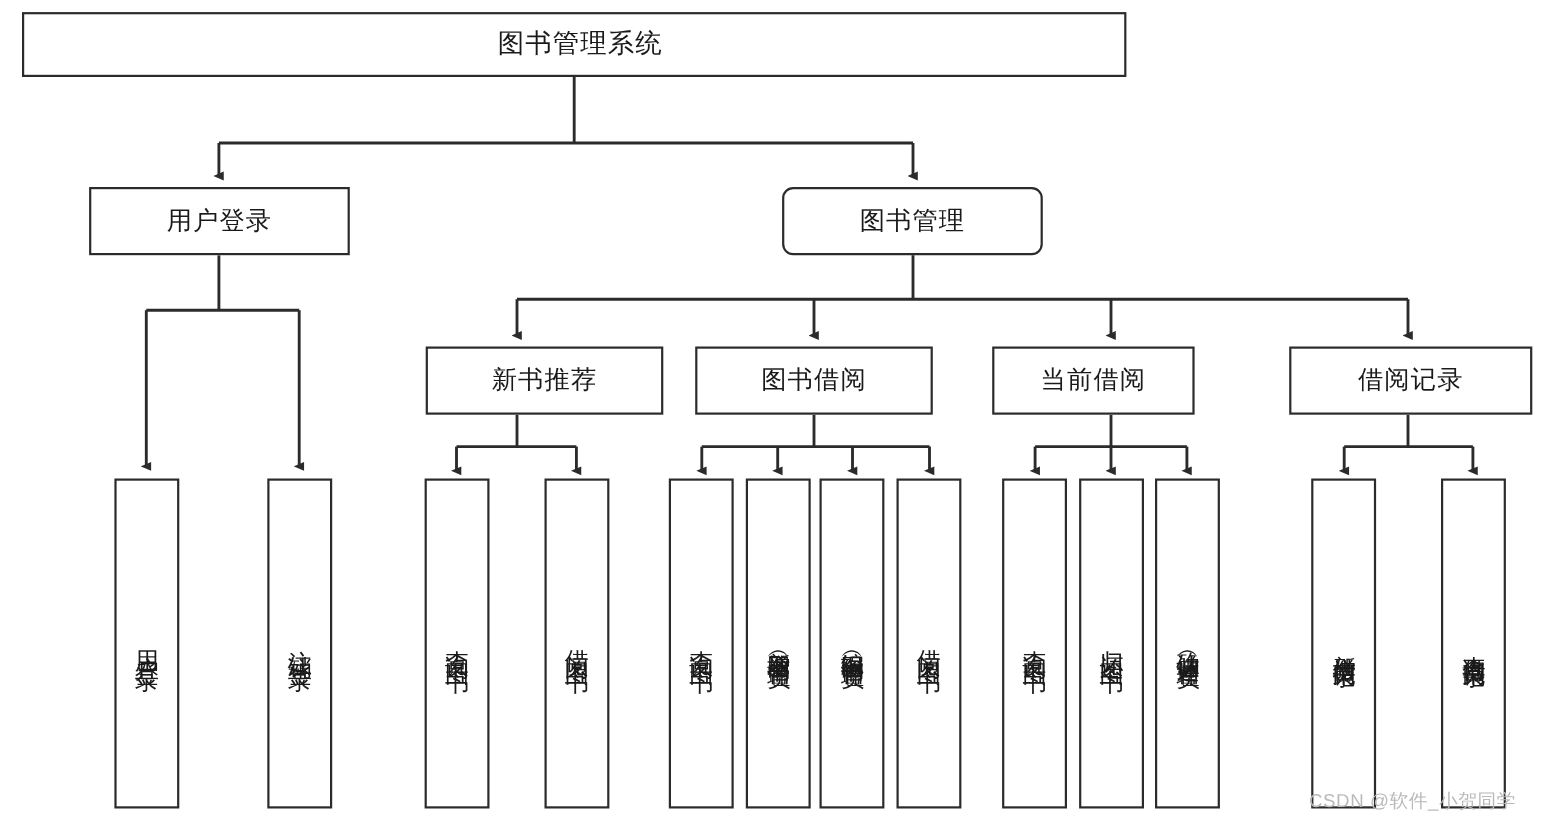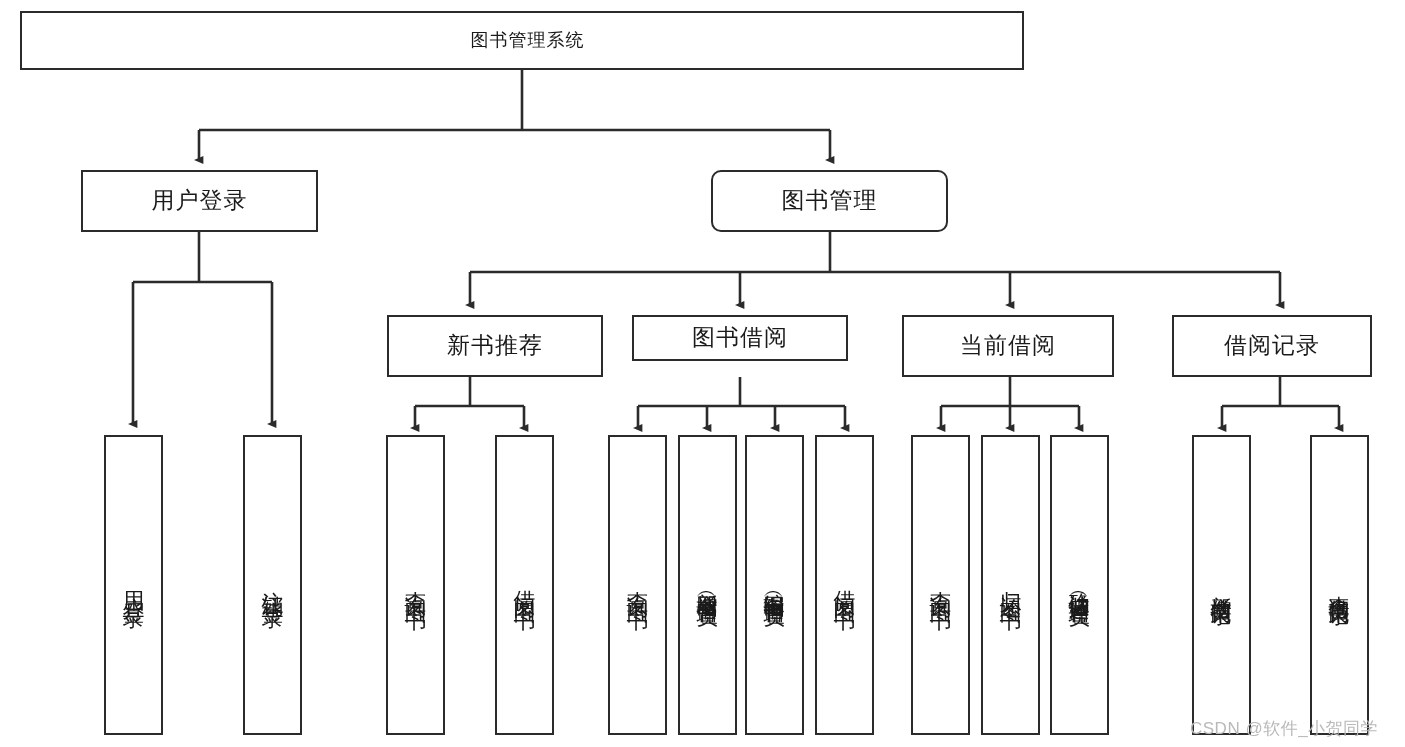--- a/index.html
+++ b/index.html
@@ -40,21 +40,21 @@
     color: #1a1a1a;
     line-height: 1.12;
     text-align: center;
     white-space: nowrap;
   }
   .node.h .lbl {
     font-size: 23px;
     letter-spacing: 1px;
   }
   .node.root .lbl {
-    font-size: 18px;
+    font-size: 24px;
     letter-spacing: 1px;
     margin-left: 11px;
   }
   .node.v {
     align-items: center;
     justify-content: center;
   }
   .node.v .lbl {
     writing-mode: vertical-rl;
     text-orientation: upright;
@@ -138,27 +138,27 @@
   <div class="node h" style="left:81px; top:170px; width:237px; height:62px;">
     <span class="lbl">用户登录</span>
   </div>
   <div class="node h" style="left:711px; top:170px; width:237px; height:62px;border-radius:10px;">
     <span class="lbl">图书管理</span>
   </div>
 
   <div class="node h" style="left:362px; top:315px; width:216px; height:62px;margin-left:25px;">
     <span class="lbl">新书推荐</span>
   </div>
-  <div class="node h" style="left:632px; top:315px; width:216px; height:46px;">
+  <div class="node h" style="left:632px; top:315px; width:216px; height:62px;">
     <span class="lbl">图书借阅</span>
   </div>
-  <div class="node h" style="left:902px; top:315px; width:212px; height:62px;">
+  <div class="node h" style="left:902px; top:315px; width:184px; height:62px;">
     <span class="lbl">当前借阅</span>
   </div>
-  <div class="node h" style="left:1172px; top:315px; width:200px; height:62px;">
+  <div class="node h" style="left:1172px; top:315px; width:221px; height:62px;">
     <span class="lbl">借阅记录</span>
   </div>
 
   <div class="node v" style="left:104px; top:435px; width:59px; height:300px;">
     <span class="lbl">用户登录</span>
   </div>
   <div class="node v" style="left:243px; top:435px; width:59px; height:300px;">
     <span class="lbl">注销登录</span>
   </div>
 

